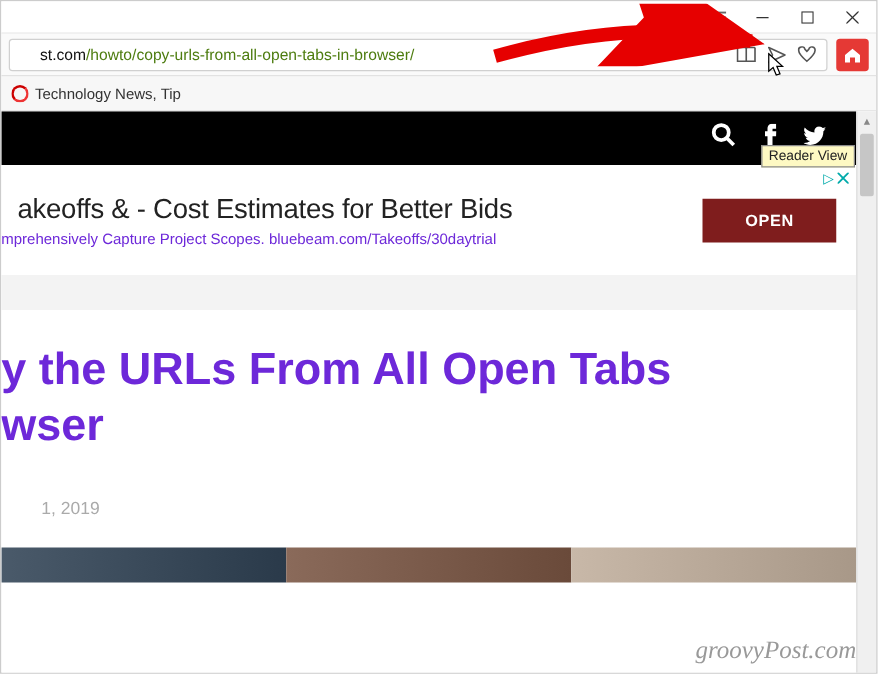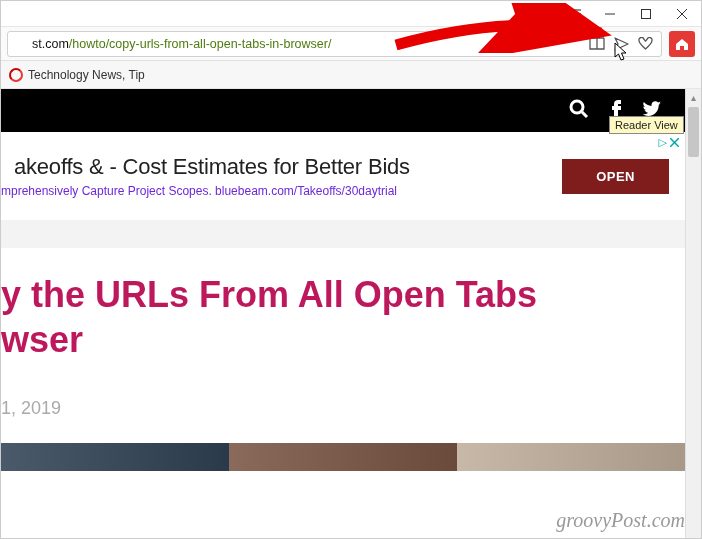--- a/index.html
+++ b/index.html
@@ -175,27 +175,28 @@
   .gap { height: 28px; background: #f3f3f3; }
   .article {
     background: #fff;
     padding: 24px 0 0 0;
   }
   .article-title {
     font-family: Arial, sans-serif;
     font-size: 36px;
     font-weight: 900;
     line-height: 1.25;
-    color: #be185d;
+    color: #6d28d9;
     white-space: pre-line;
   }
   .article-date {
     margin-top: 36px;
-    font-size: 18px;
+    font-size: 14px;
     color: #aaa;
+    margin-left: 32px;
   }
   .img-strip {
     margin-top: 24px;
     height: 28px;
     display: flex;
   }
   .img-strip div:nth-child(1){flex:1;background:linear-gradient(90deg,#4a5a6a,#2a3a4a);}
   .img-strip div:nth-child(2){flex:1;background:linear-gradient(90deg,#8a6a5a,#6a4a3a);}
   .img-strip div:nth-child(3){flex:1;background:linear-gradient(90deg,#c8b8a8,#a89888);}
 

